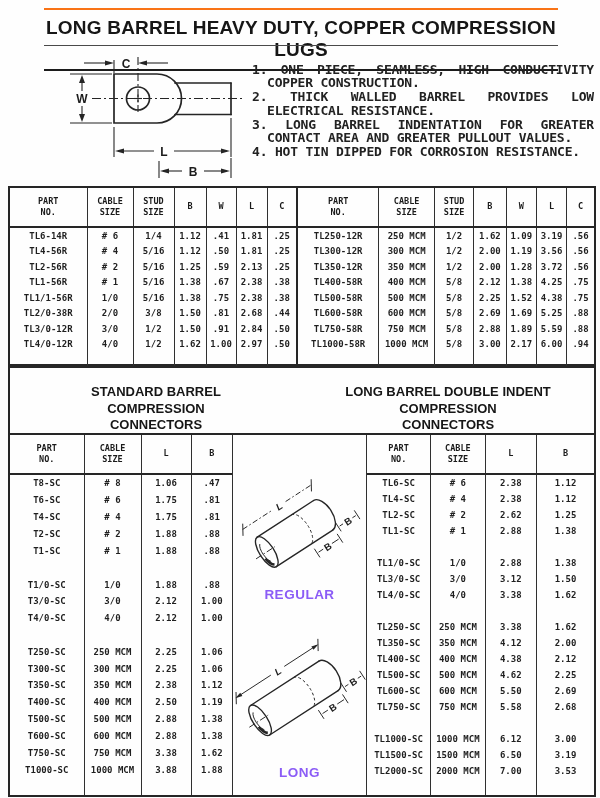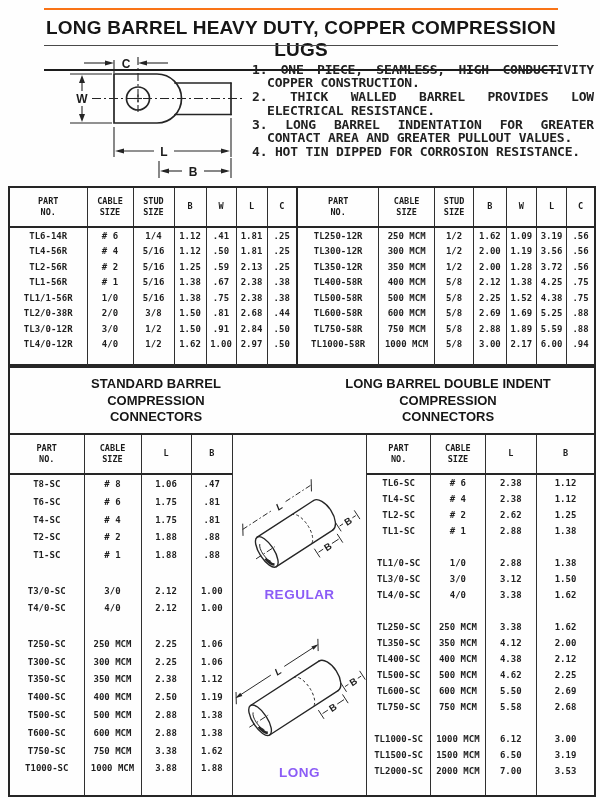--- a/index.html
+++ b/index.html
@@ -48,21 +48,21 @@
   th + th, td + td { border-left:1px solid #303030; }
   td { text-align:center; vertical-align:middle; padding:0; font-weight:bold; color:#1f1f1f; }
   table.lug td { height:15.5px; }
   
   .band {
     position:absolute; left:8px; top:366px; width:584px; height:67px;
     border:2px solid #262626; border-bottom:none; display:flex;
     font-family:"Liberation Sans", sans-serif; font-weight:bold;
     font-size:13px; line-height:16.5px; text-align:center; color:#161616;
   }
-  .band-half { flex:1; padding-top:8px; white-space:pre-line; }
+  .band-half { flex:1; padding-top:16px; white-space:pre-line; }
   
   .bottombox {
     position:absolute; left:8px; top:433px; width:584px; height:360px;
     border:2px solid #262626; display:flex; background:#fefefe;
   }
   .conn-wrap { height:100%; }
   .conn-wrap.left  { width:222px; }
   .conn-wrap.right { flex:1; }
   table.conn { width:100%; height:100%; font-size:9px; }
   table.conn td { height:15px; }
@@ -431,20 +431,26 @@
               <td>1.88</td>
               <td>.88</td>
             </tr>
             <tr>
               <td>&nbsp;</td>
               <td>&nbsp;</td>
               <td>&nbsp;</td>
               <td>&nbsp;</td>
             </tr>
             <tr>
+              <td>T1/0-SC</td>
+              <td>1/0</td>
+              <td>1.88</td>
+              <td>.88</td>
+            </tr>
+            <tr>
               <td>T3/0-SC</td>
               <td>3/0</td>
               <td>2.12</td>
               <td>1.00</td>
             </tr>
             <tr>
               <td>T4/0-SC</td>
               <td>4/0</td>
               <td>2.12</td>
               <td>1.00</td>

